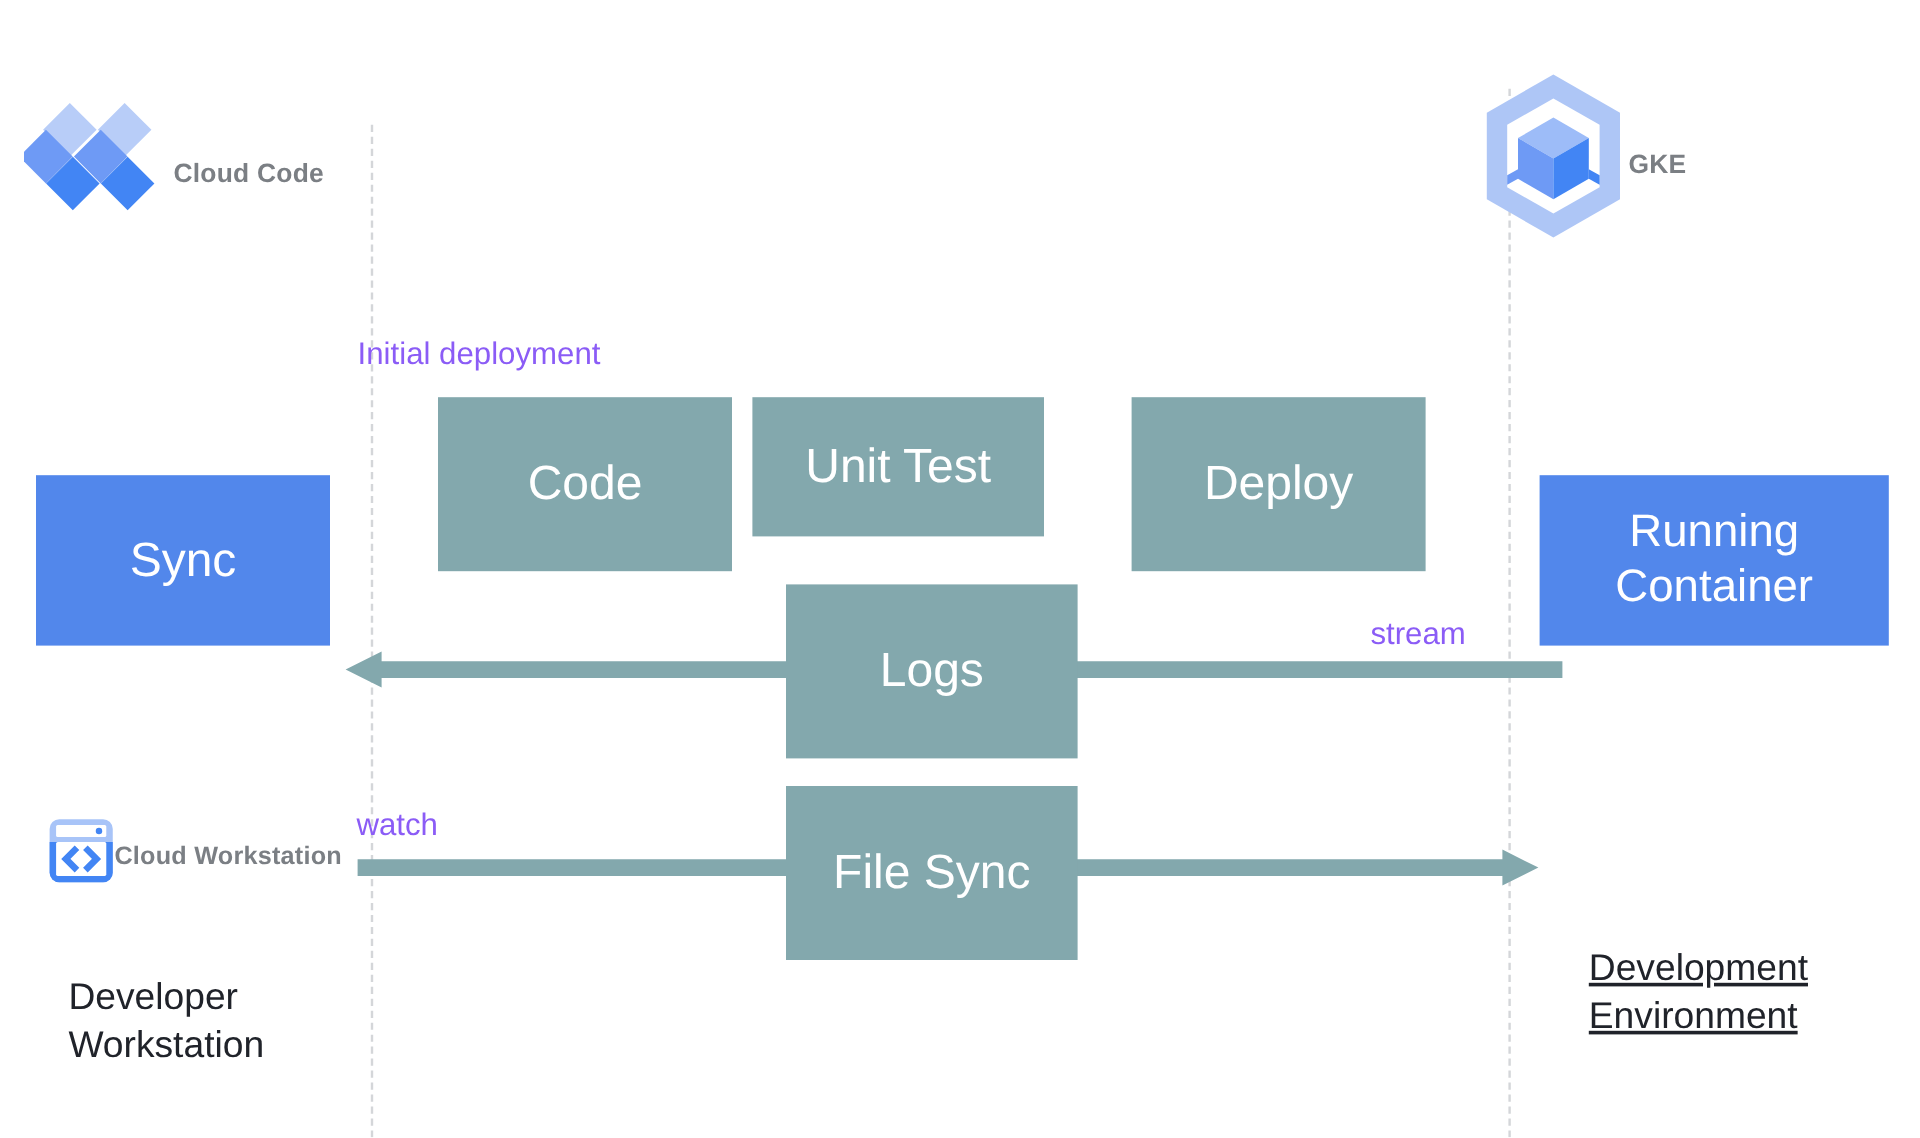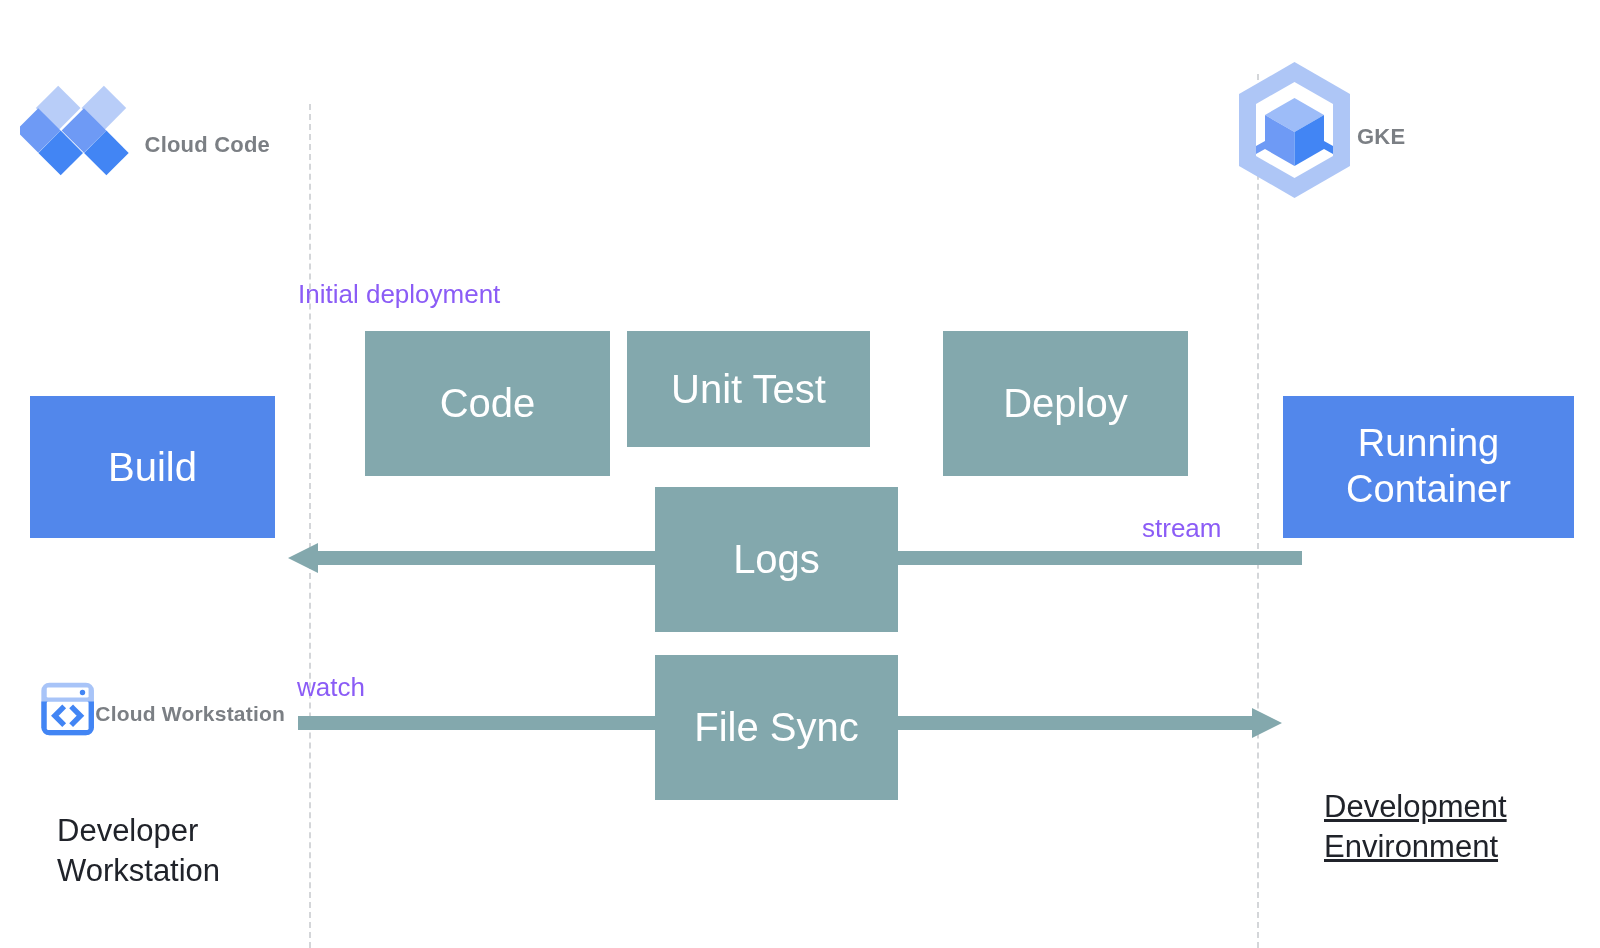--- a/index.html
+++ b/index.html
@@ -165,21 +165,21 @@
       <path d="M33 55 L62.5 72 L62.5 106 L33 89 Z" fill="#6e9af5"></path>
 
       <path d="M92 55 L92 89 L62.5 106 L62.5 72 Z" fill="#4285f4"></path>
 
       <path d="M24 86 L33 81 L33 89 L24 94 Z" fill="#6e9af5"></path>
       <path d="M101 86 L92 81 L92 89 L101 94 Z" fill="#4285f4"></path>
     </svg>
     <div class="icon-caption">GKE</div>
   </div>
 
-  <div class="blue-box" id="box-code">Build</div>
+  <div class="blue-box" id="box-code">Sync</div>
 
   <div class="blue-box" id="box-running-container" style="white-space: pre-line;">Running
 Container</div>
 
   <div class="teal-box" id="box-build">Code</div>
   <div class="teal-box" id="box-unit-test">Unit Test</div>
   <div class="teal-box" id="box-deploy">Deploy</div>
   <div class="teal-box" id="box-logs">Logs</div>
   <div class="teal-box" id="box-file-sync">File Sync</div>
 

